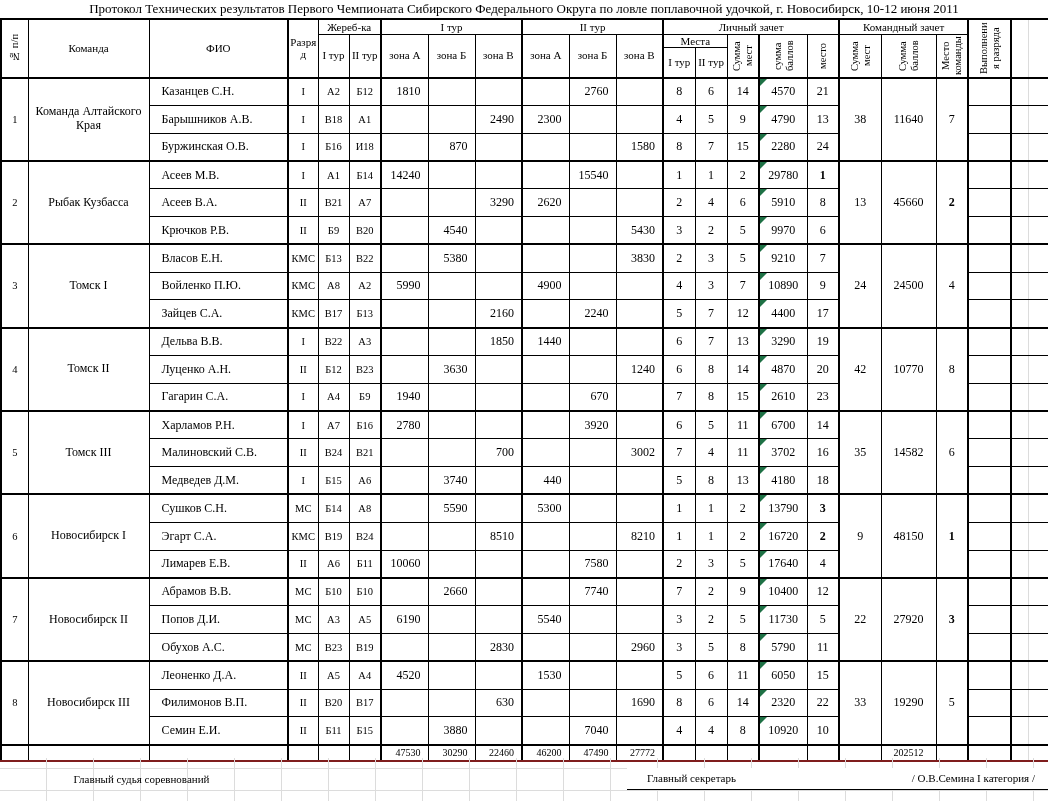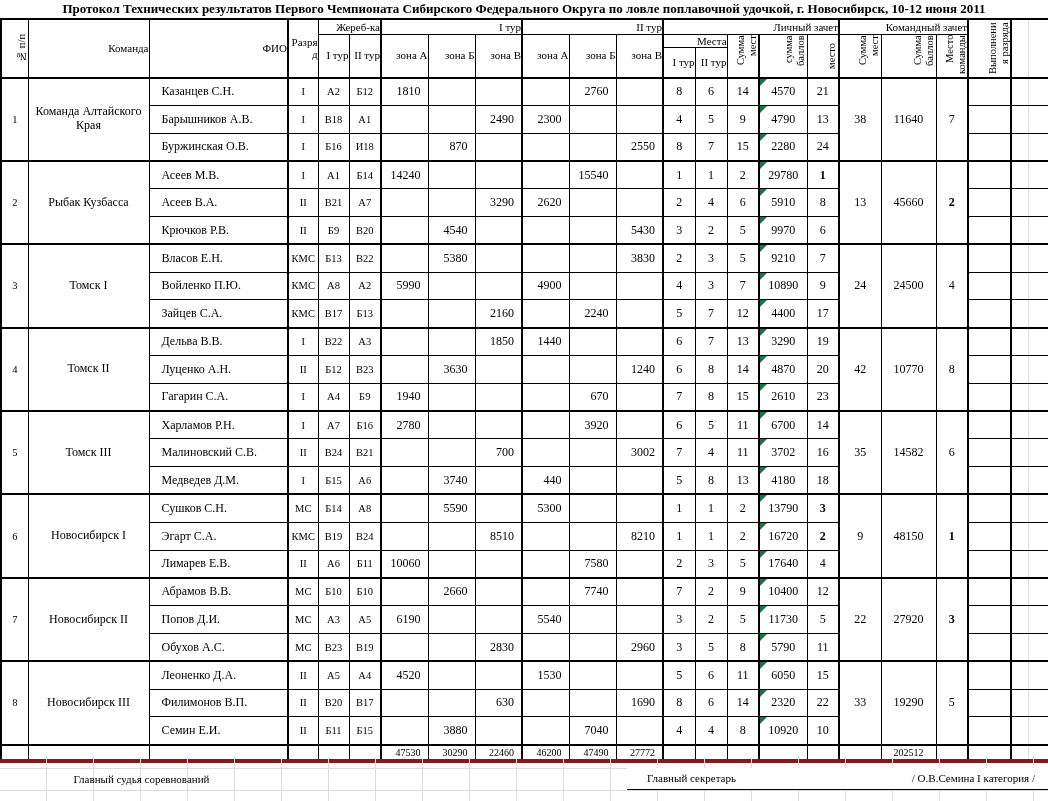--- a/index.html
+++ b/index.html
@@ -1,42 +1,42 @@
 <!DOCTYPE html>
 <html style="--tri: #1e7145; --grid: #dcdcdc;"><head>
 <meta charset="utf-8">
 <style>
   html,body{margin:0;padding:0;background:#888}
   .sheet{position:relative;width:1048px;height:801px;background:#fff;overflow:hidden;
          font-family:"Liberation Serif","DejaVu Serif",serif;color:#000}
-  .title{height:18px;line-height:17px;text-align:center;font-weight:bold;font-size:13px;white-space:nowrap}
+  .title{height:18px;line-height:17px;text-align:center;font-weight:normal;font-size:13px;white-space:nowrap}
   table{border-collapse:collapse;table-layout:fixed;width:1048px}
   td,th{border:1px solid #000;padding:0;overflow:hidden;font-weight:normal;vertical-align:middle}
-  thead th{font-size:11px;line-height:1.1;text-align:right}
+  thead th{font-size:11px;line-height:1.1;text-align:center}
   tr.h1{height:15px}
   tr.h2{height:13px}
   tr.h3{height:29px}
   tr.member{height:27.8px}
   tr.team-start>td{border-top-width:2px}
   tr.h1>th{border-top-width:2px}
   .el{border-left-width:2px}
   .bl2{border-left-width:2px}
   .zoneh{font-size:11px}
   .razr{word-break:break-all}
   .fio{font-size:12px;text-align:left;padding-left:12px}
   .teamname{font-size:12px;line-height:1.15;text-align:center;padding:11px 2px}
   .c{text-align:center;font-size:12px}
   .small{font-size:10.5px}
   .num{text-align:right;padding-right:7px;font-size:12px}
   .b{font-weight:bold}
   .pts{position:relative}
   .pts::before{content:'';position:absolute;top:0;left:0;width:0;height:0;
                border-top:7px solid var(--tri,#1e7145);border-right:7px solid transparent}
   tr.totals{height:16px}
-  tr.totals>td{border-bottom:4px solid #7f1d1d}
+  tr.totals>td{border-bottom:2px solid #7f1d1d}
   .tot{font-size:10px}
   .cut{border-right-style:hidden;background:linear-gradient(90deg,transparent 0 16px,var(--grid,#dcdcdc) 16px 17px,transparent 17px)}
   .v{writing-mode:vertical-rl;transform:rotate(180deg);display:inline-block;
      font-size:10.5px;line-height:1.12;max-inline-size:42px;vertical-align:middle}
   .v.one{white-space:nowrap;max-inline-size:none}
   .v.brk{word-break:break-all;max-inline-size:52px}
   .footer-grid{position:absolute;left:0;top:758px;width:1048px;height:43px;font-size:11px;
      background:repeating-linear-gradient(90deg,transparent 0 46px,var(--grid,#dcdcdc) 46px 47px)}
   .footer-grid::before,.footer-grid::after{content:'';position:absolute;left:0;right:0;height:1px;background:var(--grid,#dcdcdc)}
   .footer-grid::before{top:10px}
@@ -160,21 +160,21 @@
         <tr class="member">
           <td class="fio">Буржинская О.В.</td>
           <td class="c small bl2">I</td>
           <td class="c small">Б16</td>
           <td class="c small">И18</td>
           <td class="num bl2"></td>
           <td class="num">870</td>
           <td class="num"></td>
           <td class="num bl2"></td>
           <td class="num"></td>
-          <td class="num">2550</td>
+          <td class="num">1580</td>
           <td class="c bl2">8</td>
           <td class="c">7</td>
           <td class="c">15</td>
           <td class="c pts bl2">2280</td>
           <td class="c">24</td>
           <td class="bl2"></td>
           <td class="cut bl2"></td>
         </tr>
         <tr class="member team-start">
           <td rowspan="3" class="c el small">2</td>

